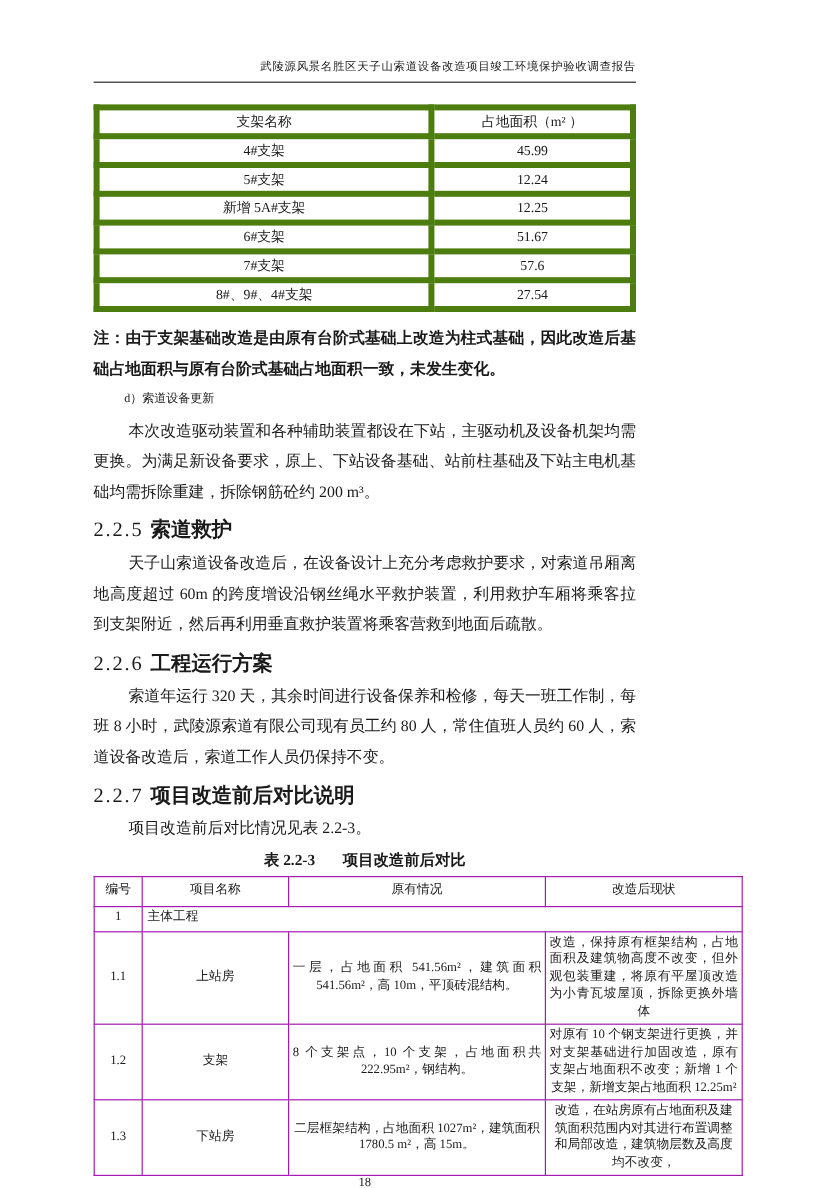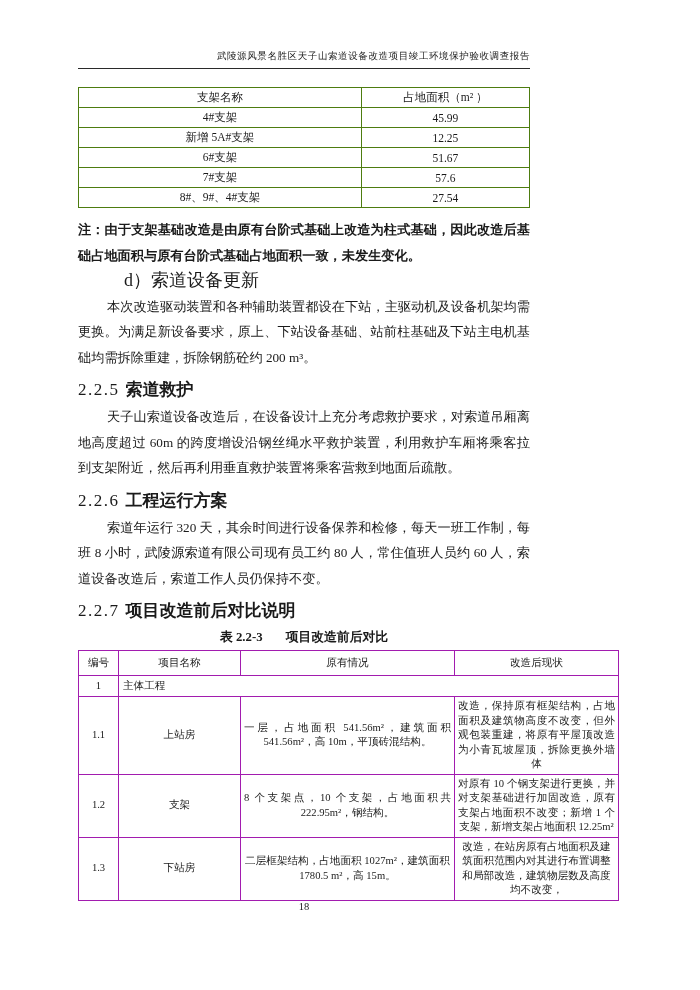--- a/index.html
+++ b/index.html
@@ -23,21 +23,21 @@
   
   table.t1 {
     width:100%;
     border-collapse:collapse;
     margin-top:18px;
     font-size:11.5px;
     table-layout:fixed;
   }
   table.t1 { border:1.5px solid #000; }
   table.t1 th, table.t1 td {
-    border:1px solid #4d7c0f;
+    border:5px solid #4d7c0f;
     height:19px;
     text-align:center;
     vertical-align:middle;
     font-weight:normal;
     padding:0 2px;
   }
   table.t1 .c1 { width:63%; }
   table.t1 .c2 { width:37%; }
 
   
@@ -50,21 +50,21 @@
   }
   .para {
     margin:0;
     font-size:13.2px;
     line-height:25.5px;
     text-indent:2.2em;
     text-align:justify;
   }
   .list-item {
     margin:0;
-    font-size:18px;
+    font-size:10px;
     line-height:25.5px;
     padding-left:2.55em;
   }
   .sec {
     margin:7px 0 2px 0;
     font-size:17px;
     line-height:25px;
     font-weight:normal;
   }
   .sec .sec-num { letter-spacing:1.5px; margin-right:6px; }
@@ -128,20 +128,24 @@
     <tbody>
       <tr>
         <th class="c1">支架名称</th>
         <th class="c2">占地面积（m² ）</th>
       </tr>
       <tr>
         <td>4#支架</td>
         <td>45.99</td>
       </tr>
       <tr>
+        <td>5#支架</td>
+        <td>12.24</td>
+      </tr>
+      <tr>
         <td>新增 5A#支架</td>
         <td>12.25</td>
       </tr>
       <tr>
         <td>6#支架</td>
         <td>51.67</td>
       </tr>
       <tr>
         <td>7#支架</td>
         <td>57.6</td>
@@ -165,20 +169,21 @@
   <p class="para">天子山索道设备改造后，在设备设计上充分考虑救护要求，对索道吊厢离地高度超过 60m 的跨度增设沿钢丝绳水平救护装置，利用救护车厢将乘客拉到支架附近，然后再利用垂直救护装置将乘客营救到地面后疏散。</p>
 
   <h3 class="sec">
     <span class="sec-num">2.2.6</span><span class="sec-title">工程运行方案</span>
   </h3>
   <p class="para">索道年运行 320 天，其余时间进行设备保养和检修，每天一班工作制，每班 8 小时，武陵源索道有限公司现有员工约 80 人，常住值班人员约 60 人，索道设备改造后，索道工作人员仍保持不变。</p>
 
   <h3 class="sec">
     <span class="sec-num">2.2.7</span><span class="sec-title">项目改造前后对比说明</span>
   </h3>
+  <p class="para">项目改造前后对比情况见表 2.2-3。</p>
 
   <div class="tbl-caption">
     <span>表 2.2-3</span><span class="cap-gap"></span><span>项目改造前后对比</span>
   </div>
 
   <table class="t2">
     <colgroup>
       <col class="cid">
         <col class="cname">
         <col class="cbefore">

